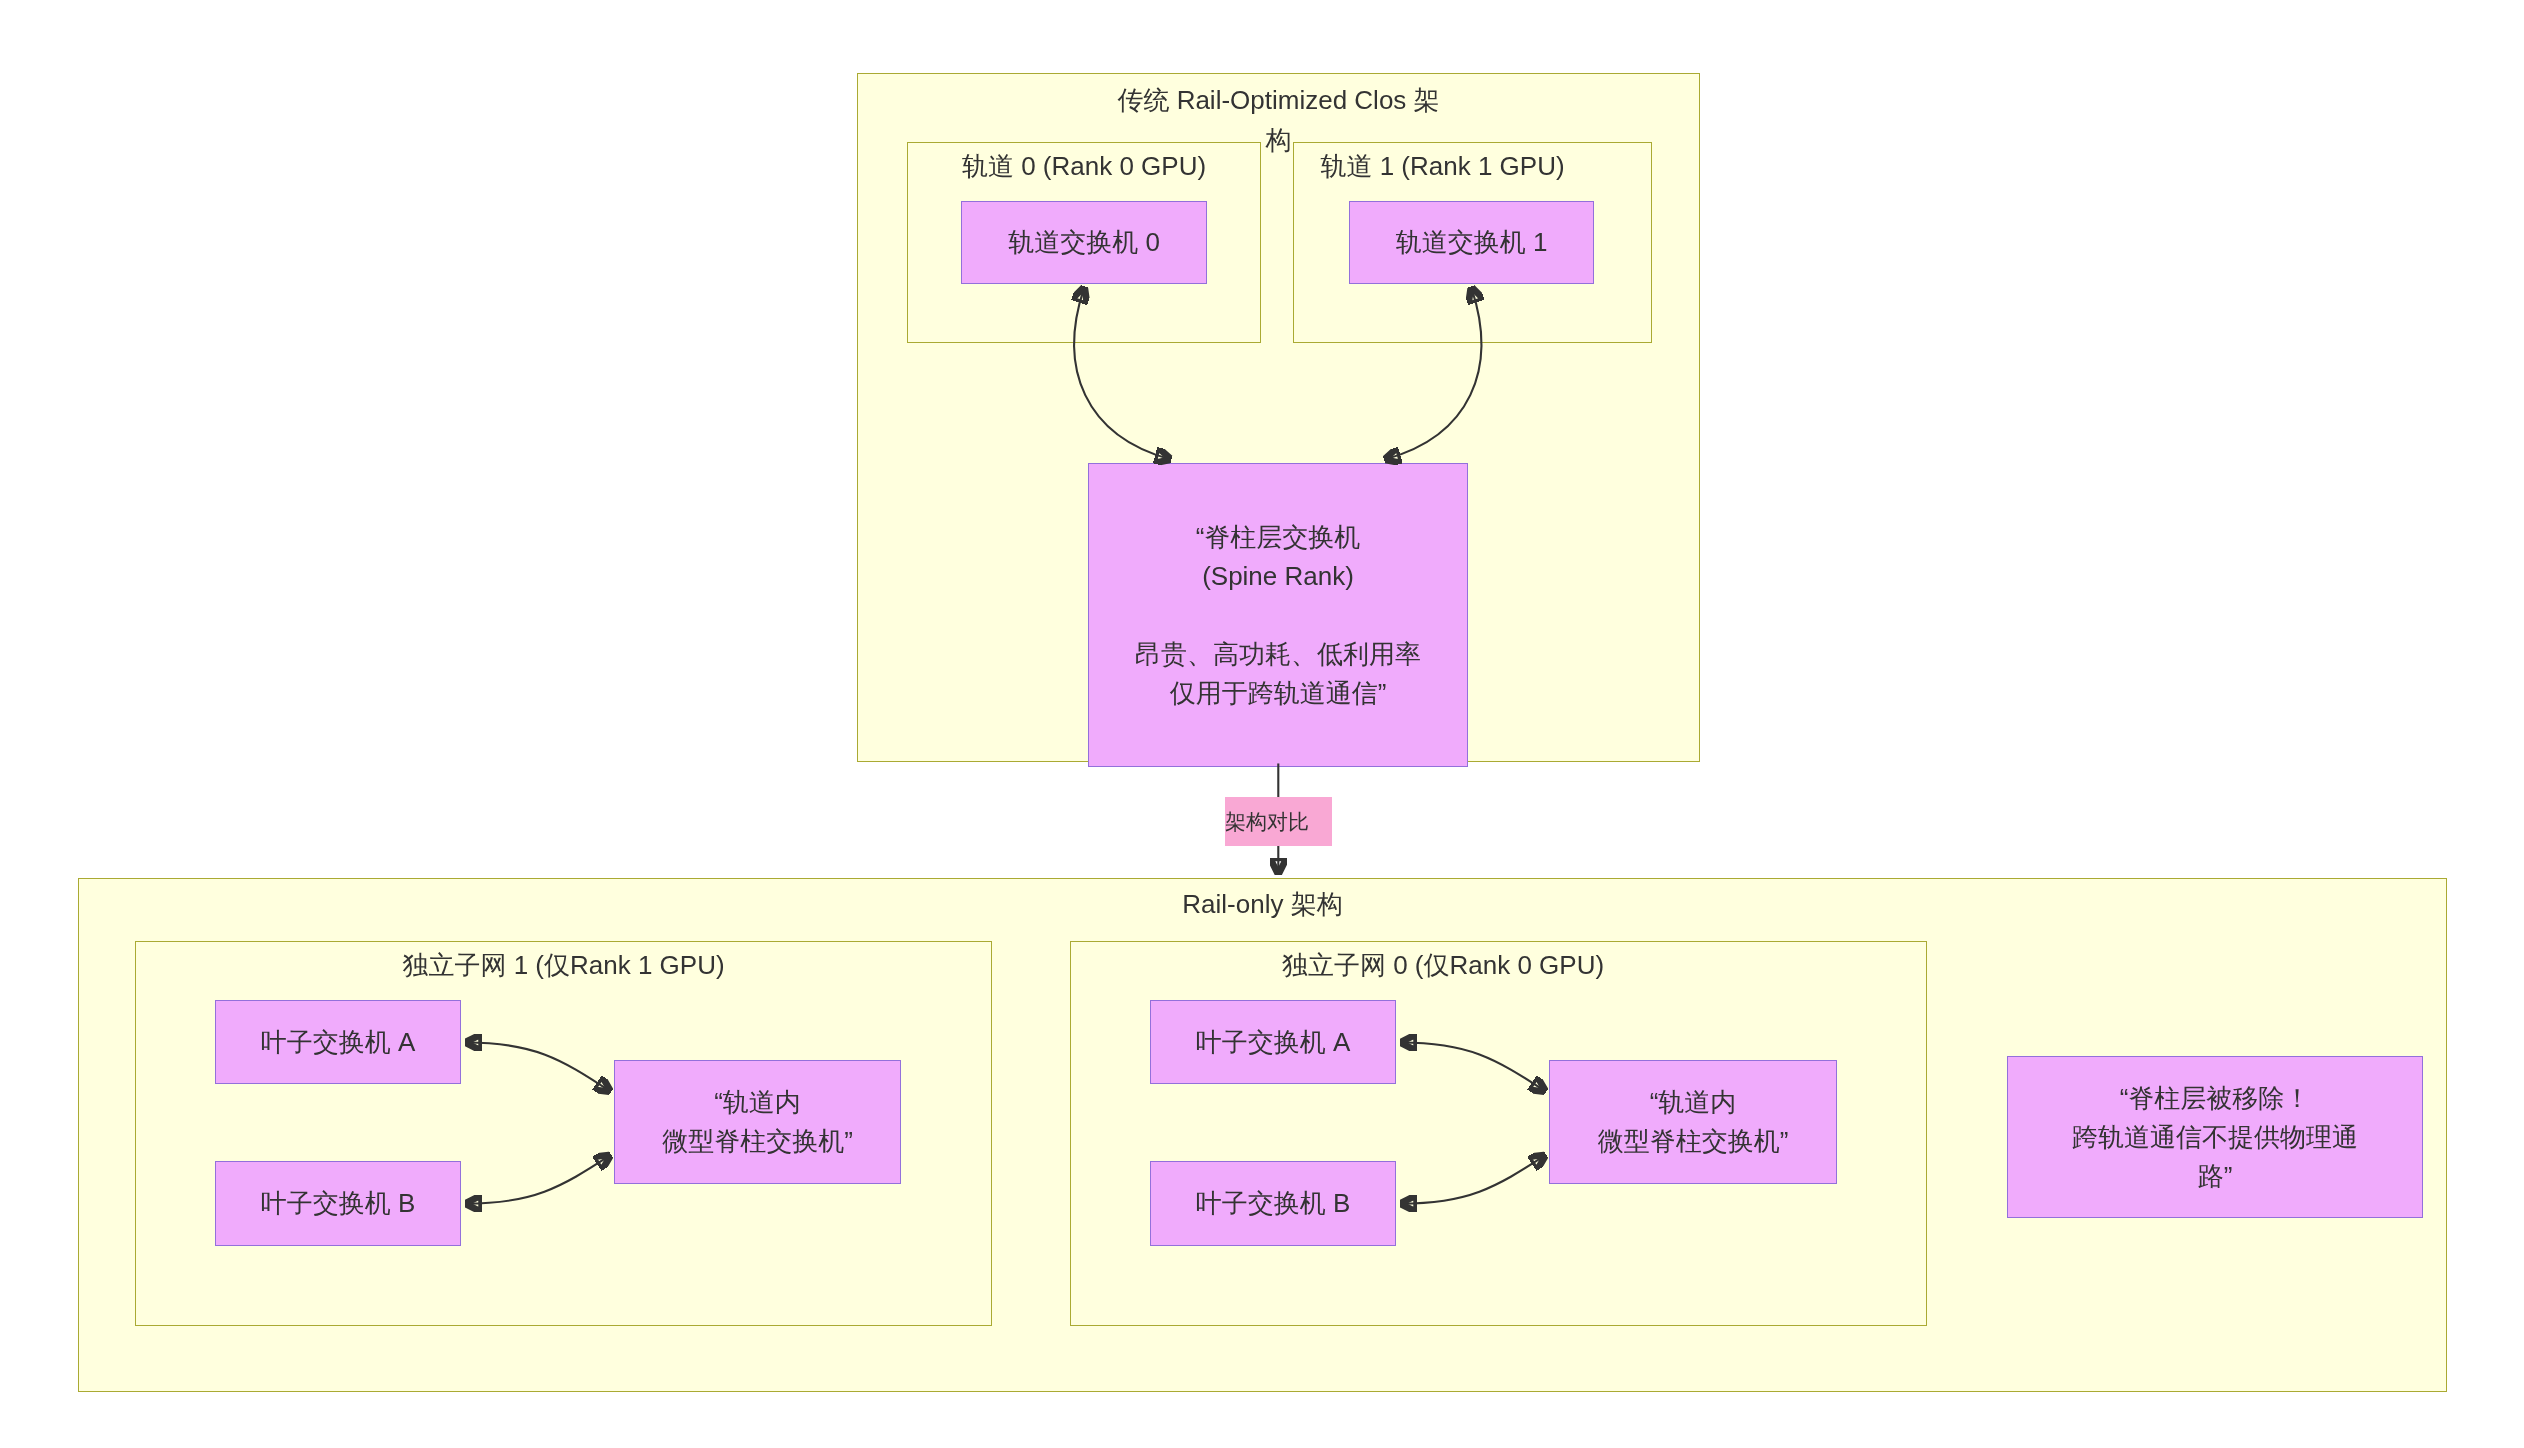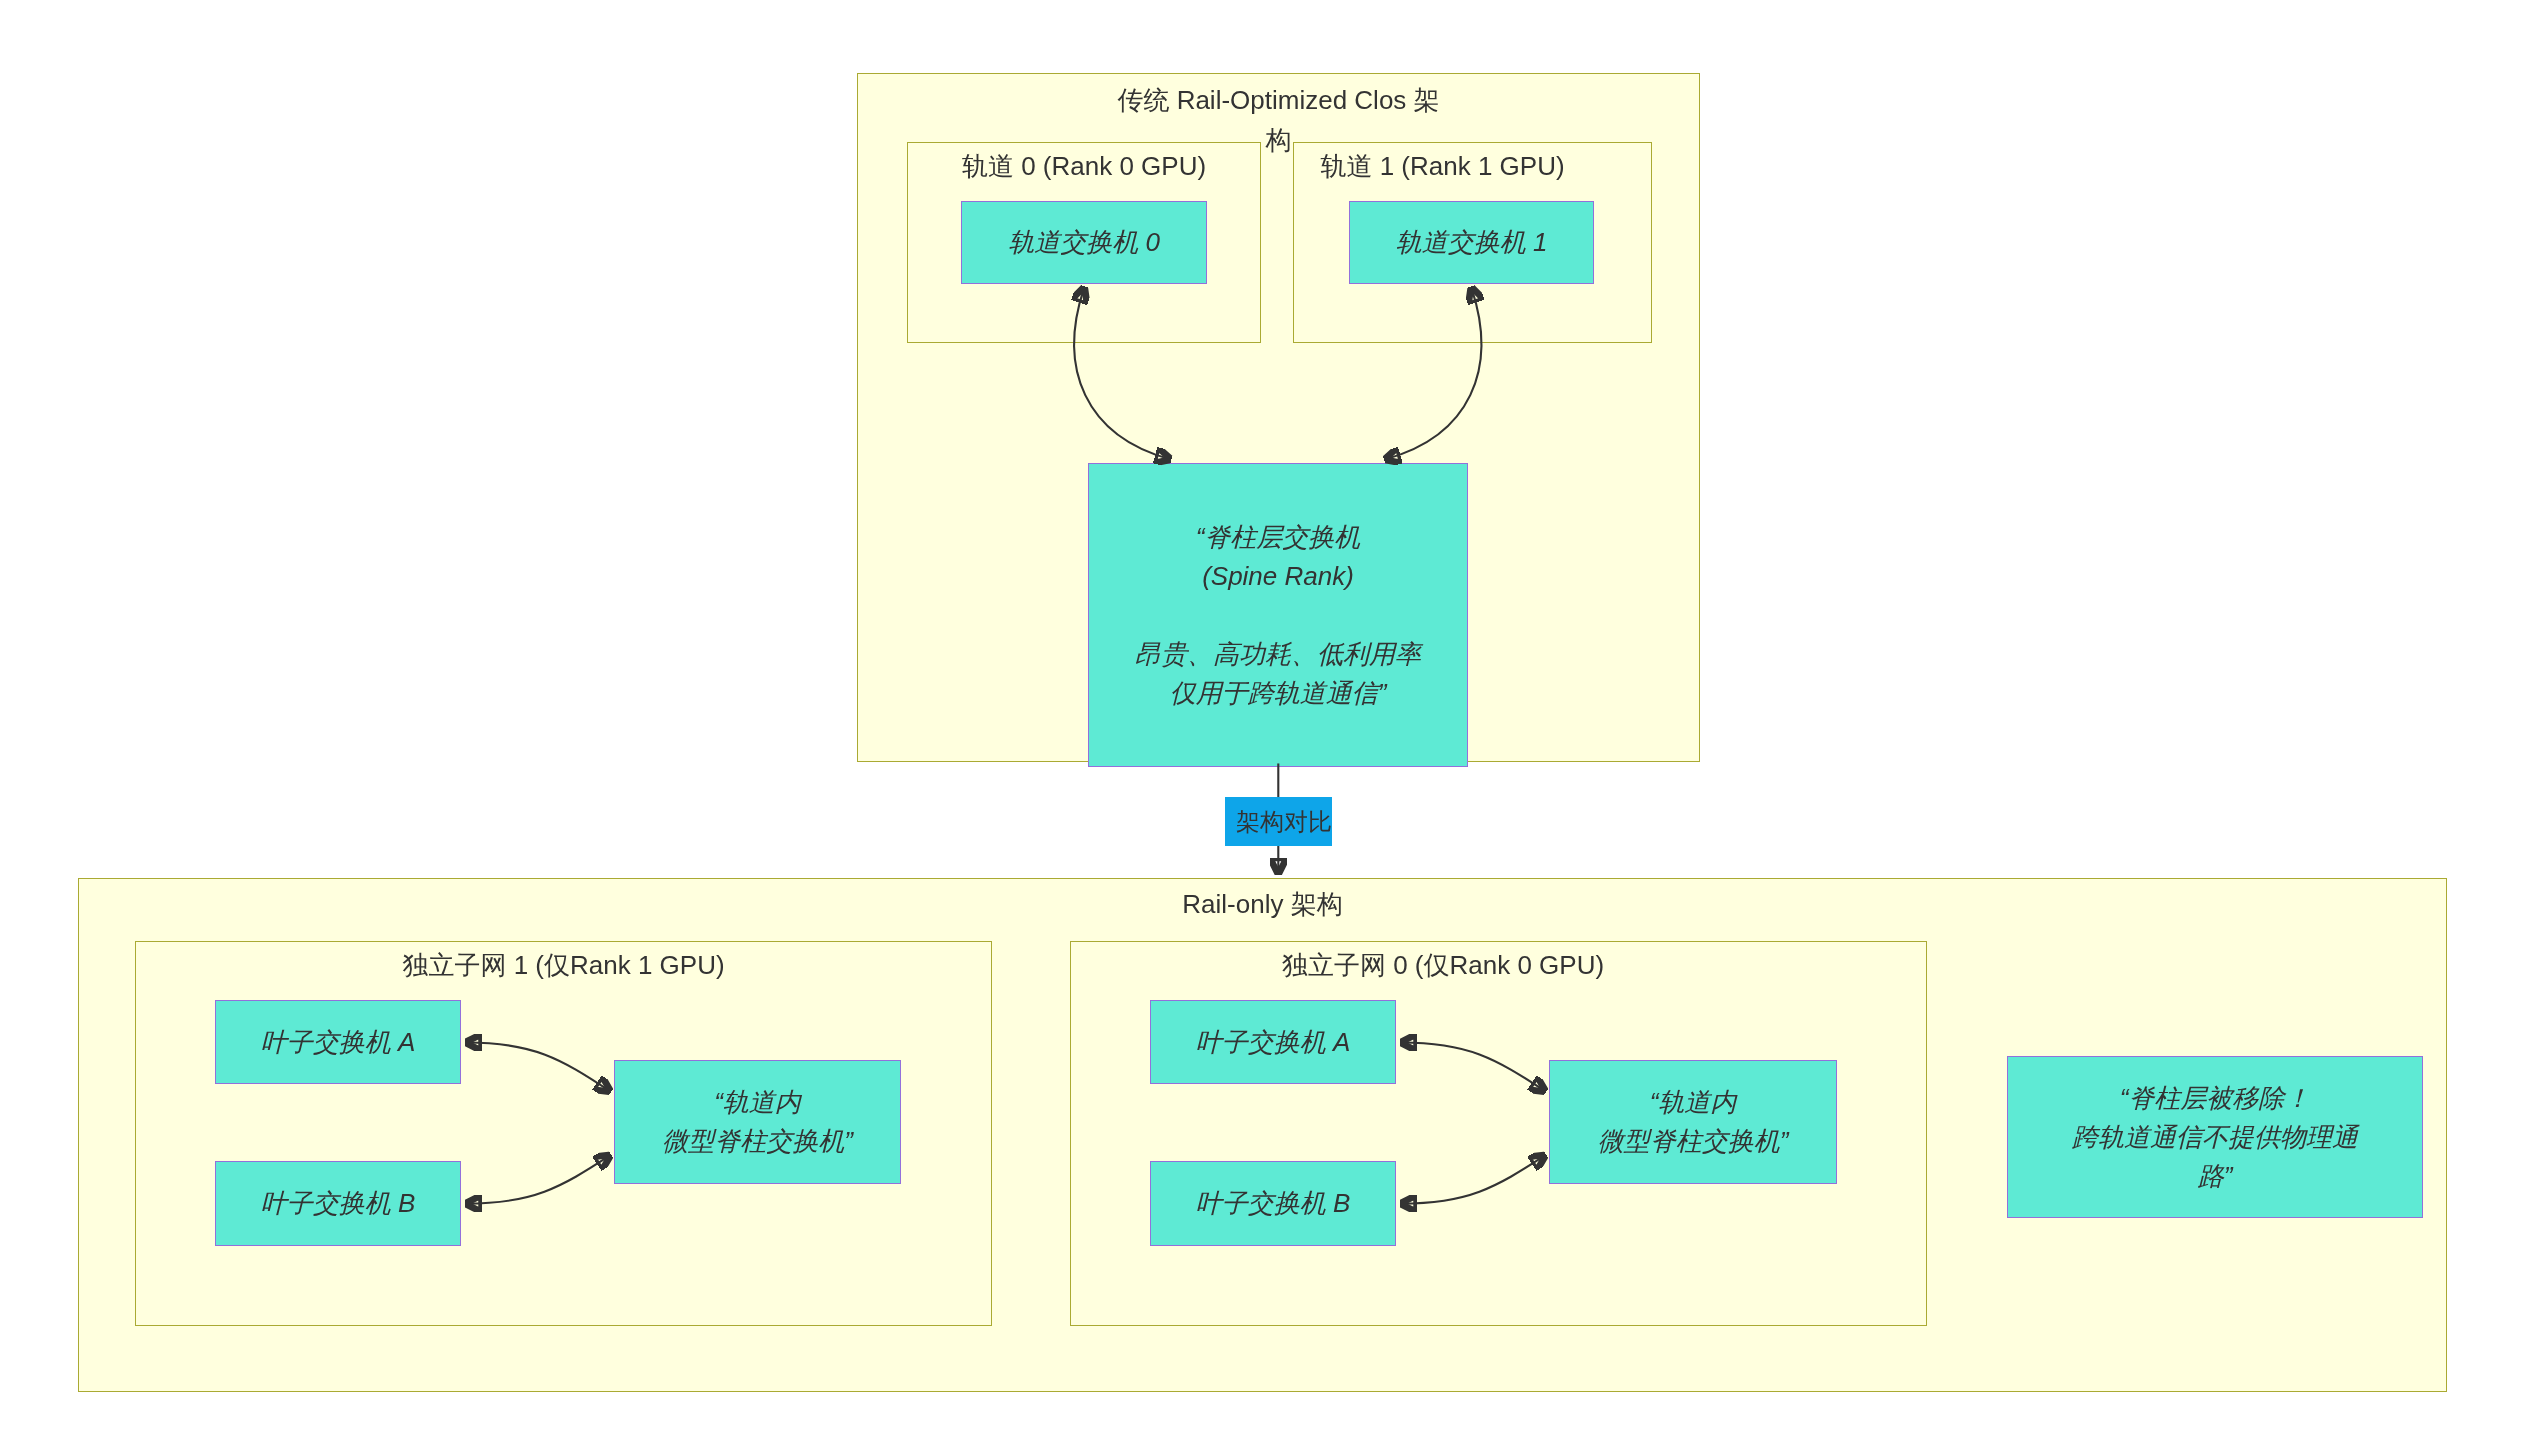--- a/index.html
+++ b/index.html
@@ -1,28 +1,28 @@
 <!DOCTYPE html>
 <html style="font-size:8.4px"><head>
 <meta charset="utf-8">
 <style>
   html,body{margin:0;padding:0;background:#ffffff;}
   .page{position:relative;width:2525px;height:1449px;background:#ffffff;overflow:hidden;
         font-family:"Liberation Sans","DejaVu Sans",sans-serif;color:#333333;}
   .cluster{position:absolute;background:#ffffde;border:1.6px solid #aaaa33;box-sizing:border-box;}
-  .node{position:absolute;background:#5eead4;border:1.6px solid #9370DB;box-sizing:border-box;
+  .node{position:absolute;background:#f0abfc;border:1.6px solid #9370DB;box-sizing:border-box;
         display:flex;flex-direction:column;align-items:center;justify-content:center;
-        text-align:right;font-size:26px;color:#333333;font-style:italic;}
+        text-align:right;font-size:26px;color:#333333;}
   .node .line{line-height:39px;min-height:39px;white-space:nowrap;}
   .ctitle{position:absolute;text-align:center;font-size:26px;color:#333333;z-index:5;}
   .ctitle .line{line-height:40px;white-space:nowrap;}
   .edges{position:absolute;left:0;top:0;z-index:3;}
   .edges path{stroke:#333333;stroke-width:4;fill:none;}
-  .edge-label{position:absolute;z-index:6;background:#0ea5e9;font-size:24px;color:#333333;
-        display:flex;align-items:center;justify-content:flex-end;text-align:center;}
+  .edge-label{position:absolute;z-index:6;background:#f9a8d4;font-size:21px;color:#333333;
+        display:flex;align-items:center;justify-content:flex-start;text-align:center;}
 </style>
 </head>
 <body>
 
 <div class="page">
 
   <div class="cluster" style="left:857px;top:73px;width:843px;height:689px"></div>
   <div class="ctitle" style="left:857px;top:80px;width:843px">
     <div class="line">传统 Rail-Optimized Clos 架</div>
     <div class="line">构</div>

